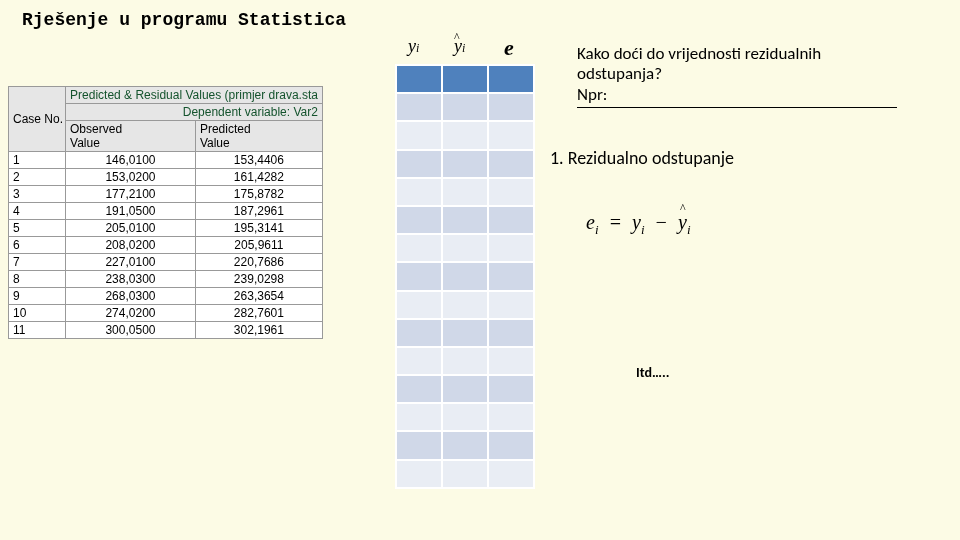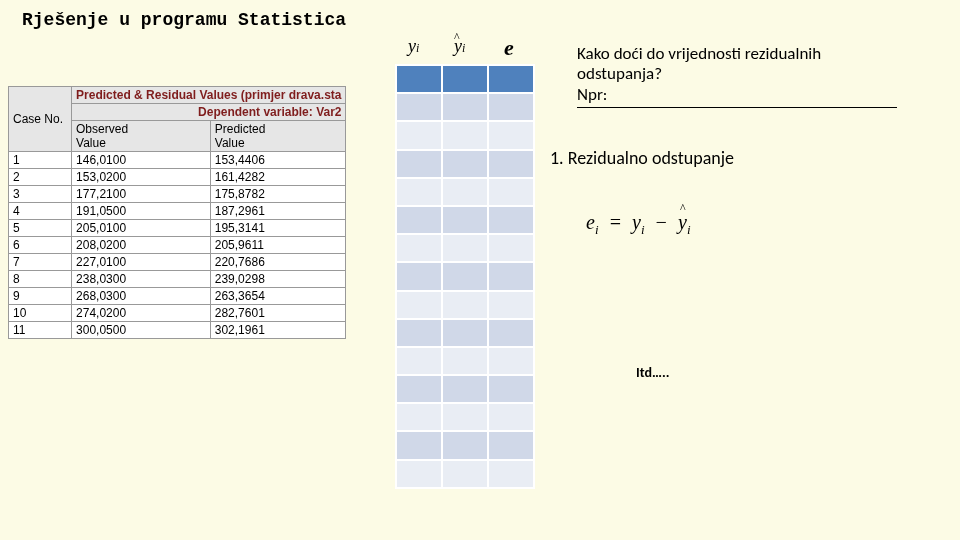--- a/index.html
+++ b/index.html
@@ -26,36 +26,36 @@
     left: 8px;
     top: 86px;
     border-collapse: collapse;
     font-family: Arial, sans-serif;
     font-size: 12px;
     background: #fff;
   }
   .stat-table td, .stat-table th {
     border: 1px solid #999;
     padding: 1px 4px;
-    text-align: left;
+    text-align: center;
     white-space: nowrap;
   }
   .stat-table th {
     font-weight: normal;
     background: #e6e6e6;
     text-align: center;
   }
   .stat-table .hdr-title {
-    color: #7f1d1d;
-    font-weight: bold;
+    color: #14532d;
+    font-weight: normal;
     text-align: left;
   }
   .stat-table .case-col {
     text-align: left;
-    padding-right: 8px;
+    padding-right: 2px;
   }
   .stat-table .hdr-sub {
     text-align: left;
   }
   .center-table {
     position: absolute;
     left: 395px;
     top: 64px;
     border-collapse: collapse;
   }

